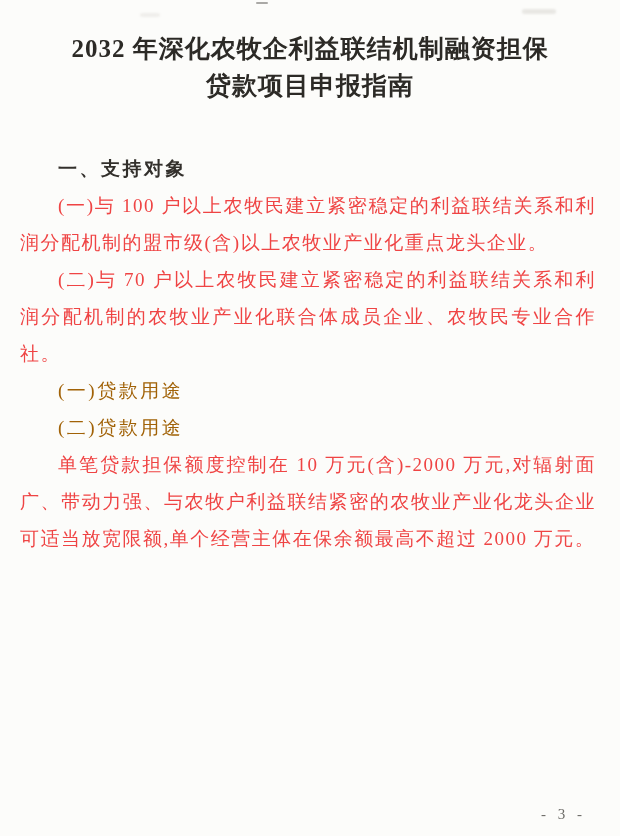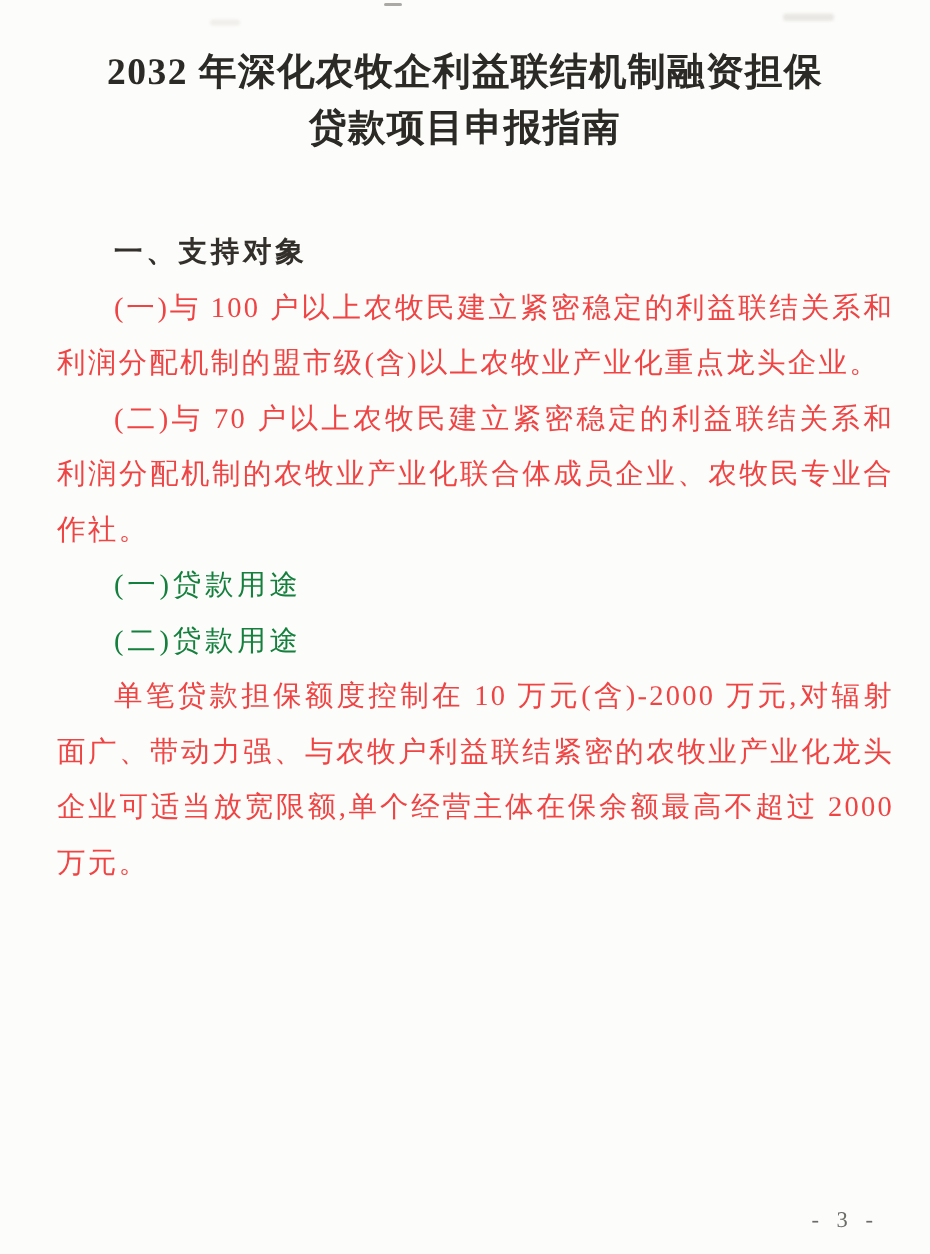--- a/index.html
+++ b/index.html
@@ -35,39 +35,39 @@
     margin: 30px 30px 0 30px;
     text-align: center;
     font-weight: 700;
     font-size: 25px;
     line-height: 37px;
     letter-spacing: 1px;
     color: #2c2a26;
   }
   .doc-title .title-line { display: block; }
   .doc-body {
-    padding: 0 24px 0 38px;
+    padding: 0 24px 0 20px;
   }
   .doc-body p {
     margin: 0;
     font-size: 19px;
     line-height: 37px;
   }
   .heading {
     font-family: "Liberation Sans", sans-serif;
     font-weight: 700;
     text-indent: 2em;
     letter-spacing: 2.5px;
     color: #33302c;
   }
   .heading.first { margin-top: 46px !important; }
   .subheading {
     text-indent: 2em;
     letter-spacing: 2.5px;
-    color: #15803d;
+    color: #a16207;
   }
   .paragraph {
     text-indent: 2em;
     text-align: justify;
     text-justify: inter-character;
     letter-spacing: 1.5px;
     color: #ef4444;
   }
   .page-number {
     position: absolute;

